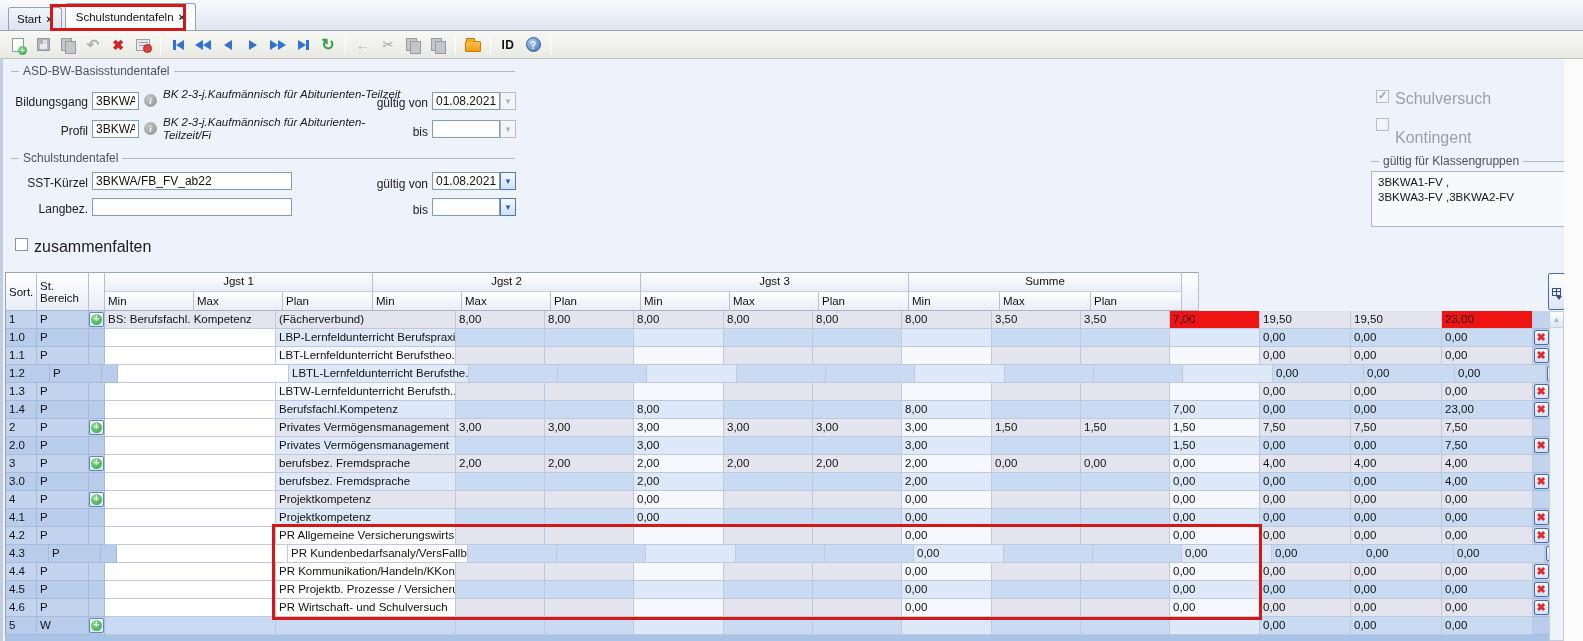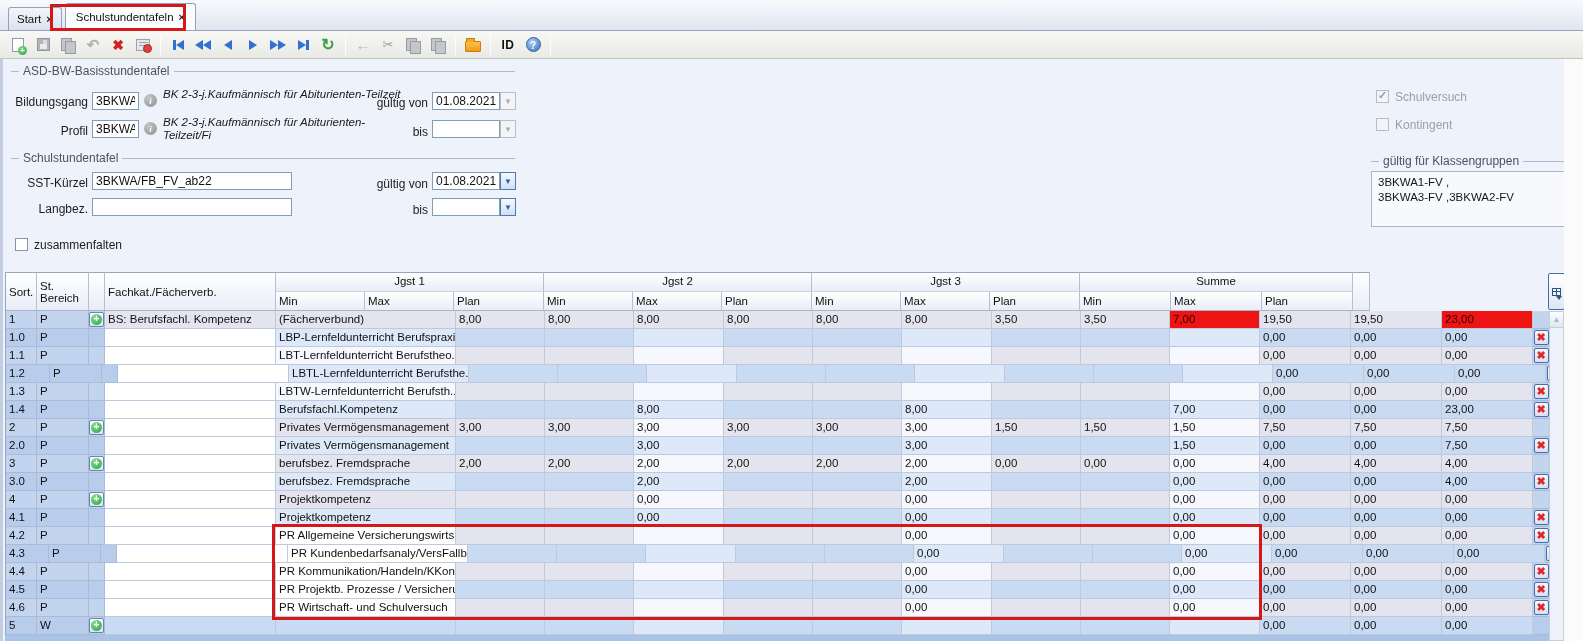--- a/index.html
+++ b/index.html
@@ -48,21 +48,21 @@
 .lbl{position:absolute;text-align:right;font-size:12px;color:#1c1c1c;white-space:nowrap}
 .inp{position:absolute;height:18px;border:1px solid #7f9db9;background:#fff;font-size:12px;padding:0 3px;font-family:"Liberation Sans",sans-serif;color:#111}
 .dd{position:absolute;width:16px;height:18px;display:flex;align-items:center;justify-content:center;font-size:8px}
 .dd.on{border:1px solid #4f79ab;background:linear-gradient(#f4f9fe,#cfe0f7);color:#2a5fa8;font-weight:bold}
 .dd.off{border:1px solid #b9bdc4;background:#f3f4f6;color:#a8adb6}
 .info{position:absolute;width:13px;height:13px;border-radius:50%;background:radial-gradient(circle at 35% 30%,#c6c6c6,#8d8d8d);color:#fff;font-size:9px;font-style:italic;font-weight:bold;display:flex;align-items:center;justify-content:center;font-family:"Liberation Serif",serif}
 .desc{position:absolute;font-style:italic;font-size:11.5px;line-height:12.5px;color:#1a1a1a;width:240px}
 .cb{position:absolute;width:13px;height:13px;border:1px solid #8a93a2;background:#fff}
 .cb.dis{border-color:#b7bcc5;background:#f3f4f7}
 .cb.checked:after{content:"✓";position:absolute;left:1px;top:-2px;font-size:11px;font-weight:bold;color:#9aa0aa}
-.cb-lbl{position:absolute;font-size:12px;color:#1c1c1c}
+.cb-lbl{position:absolute;font-size:16px;color:#1c1c1c}
 .graytxt{color:#9aa0ab}
 .kgbox{position:absolute;border:1px solid #aeb6c4;background:#f7f9fd;font-size:11.5px;line-height:15px;padding:3px 6px;color:#15151a}
 
 
 #tbl{position:absolute;left:5px;top:272px;border-left:1px solid #98a6bf}
 .hrow{display:flex}
 .hcell{background:linear-gradient(#ffffff,#e9edf6);border-right:1px solid #b6c0d2;border-top:1px solid #98a6bf;border-bottom:1px solid #a9b4c8;font-size:11.5px;padding:2px 3px;color:#111;line-height:12px}
 .hleft{height:39px;display:flex;flex-direction:column;justify-content:center}
 .hgroup{display:flex;flex-direction:column}
 .htitle{height:19px;text-align:center;border-bottom:none}
@@ -211,37 +211,36 @@
     <span class="lbl" style="left:325px;width:100px;top:144px">bis</span>
     <input class="inp" style="left: 429px; top: 139px; width: 68px;" value="">
     <span class="dd on" style="left:497px;top:139px">▼</span>
 
     <span class="cb" style="left:12px;top:179px"></span>
     <span class="cb-lbl" style="left:31px;top:179px">zusammenfalten</span>
 
     <span class="cb dis checked" style="left:1373px;top:31px"></span>
     <span class="cb-lbl graytxt" style="left:1392px;top:31px">Schulversuch</span>
     <span class="cb dis" style="left:1373px;top:59px"></span>
-    <span class="cb-lbl graytxt" style="left:1392px;top:59px">Kontingent</span>
+    <span class="cb-lbl graytxt" style="left:1392px;top:70px">Kontingent</span>
 
     <div class="group" style="left:1368px;top:102px;width:194px">
       <span class="legend">gültig für Klassengruppen</span>
     </div>
     <div class="kgbox" style="left:1368px;top:112px;width:194px;height:56px">
       <div>3BKWA1-FV ,</div>
       <div>3BKWA3-FV ,3BKWA2-FV</div>
     </div>
   </div>
 
   <div id="tbl">
       <div class="hrow">
         <div class="hcell hleft" style="width: 31px;">Sort.</div>
         <div class="hcell hleft" style="width: 52px; white-space: normal;">St. Bereich</div>
         <div class="hcell hleft" style="width: 16px;"></div>
-        <div class="hcell hleft" style="width: 171px;">Fachkat./Fächerverb.</div>
         <div class="hgroup" style="width: 268px;">
           <div class="hcell htitle">Jgst 1</div>
           <div class="hsub">
             <div class="hcell" style="width: 89px;">Min</div>
             <div class="hcell" style="width: 89px;">Max</div>
             <div class="hcell" style="width: 90px;">Plan</div>
           </div>
         </div>
         <div class="hgroup" style="width: 268px;">
           <div class="hcell htitle">Jgst 2</div>

